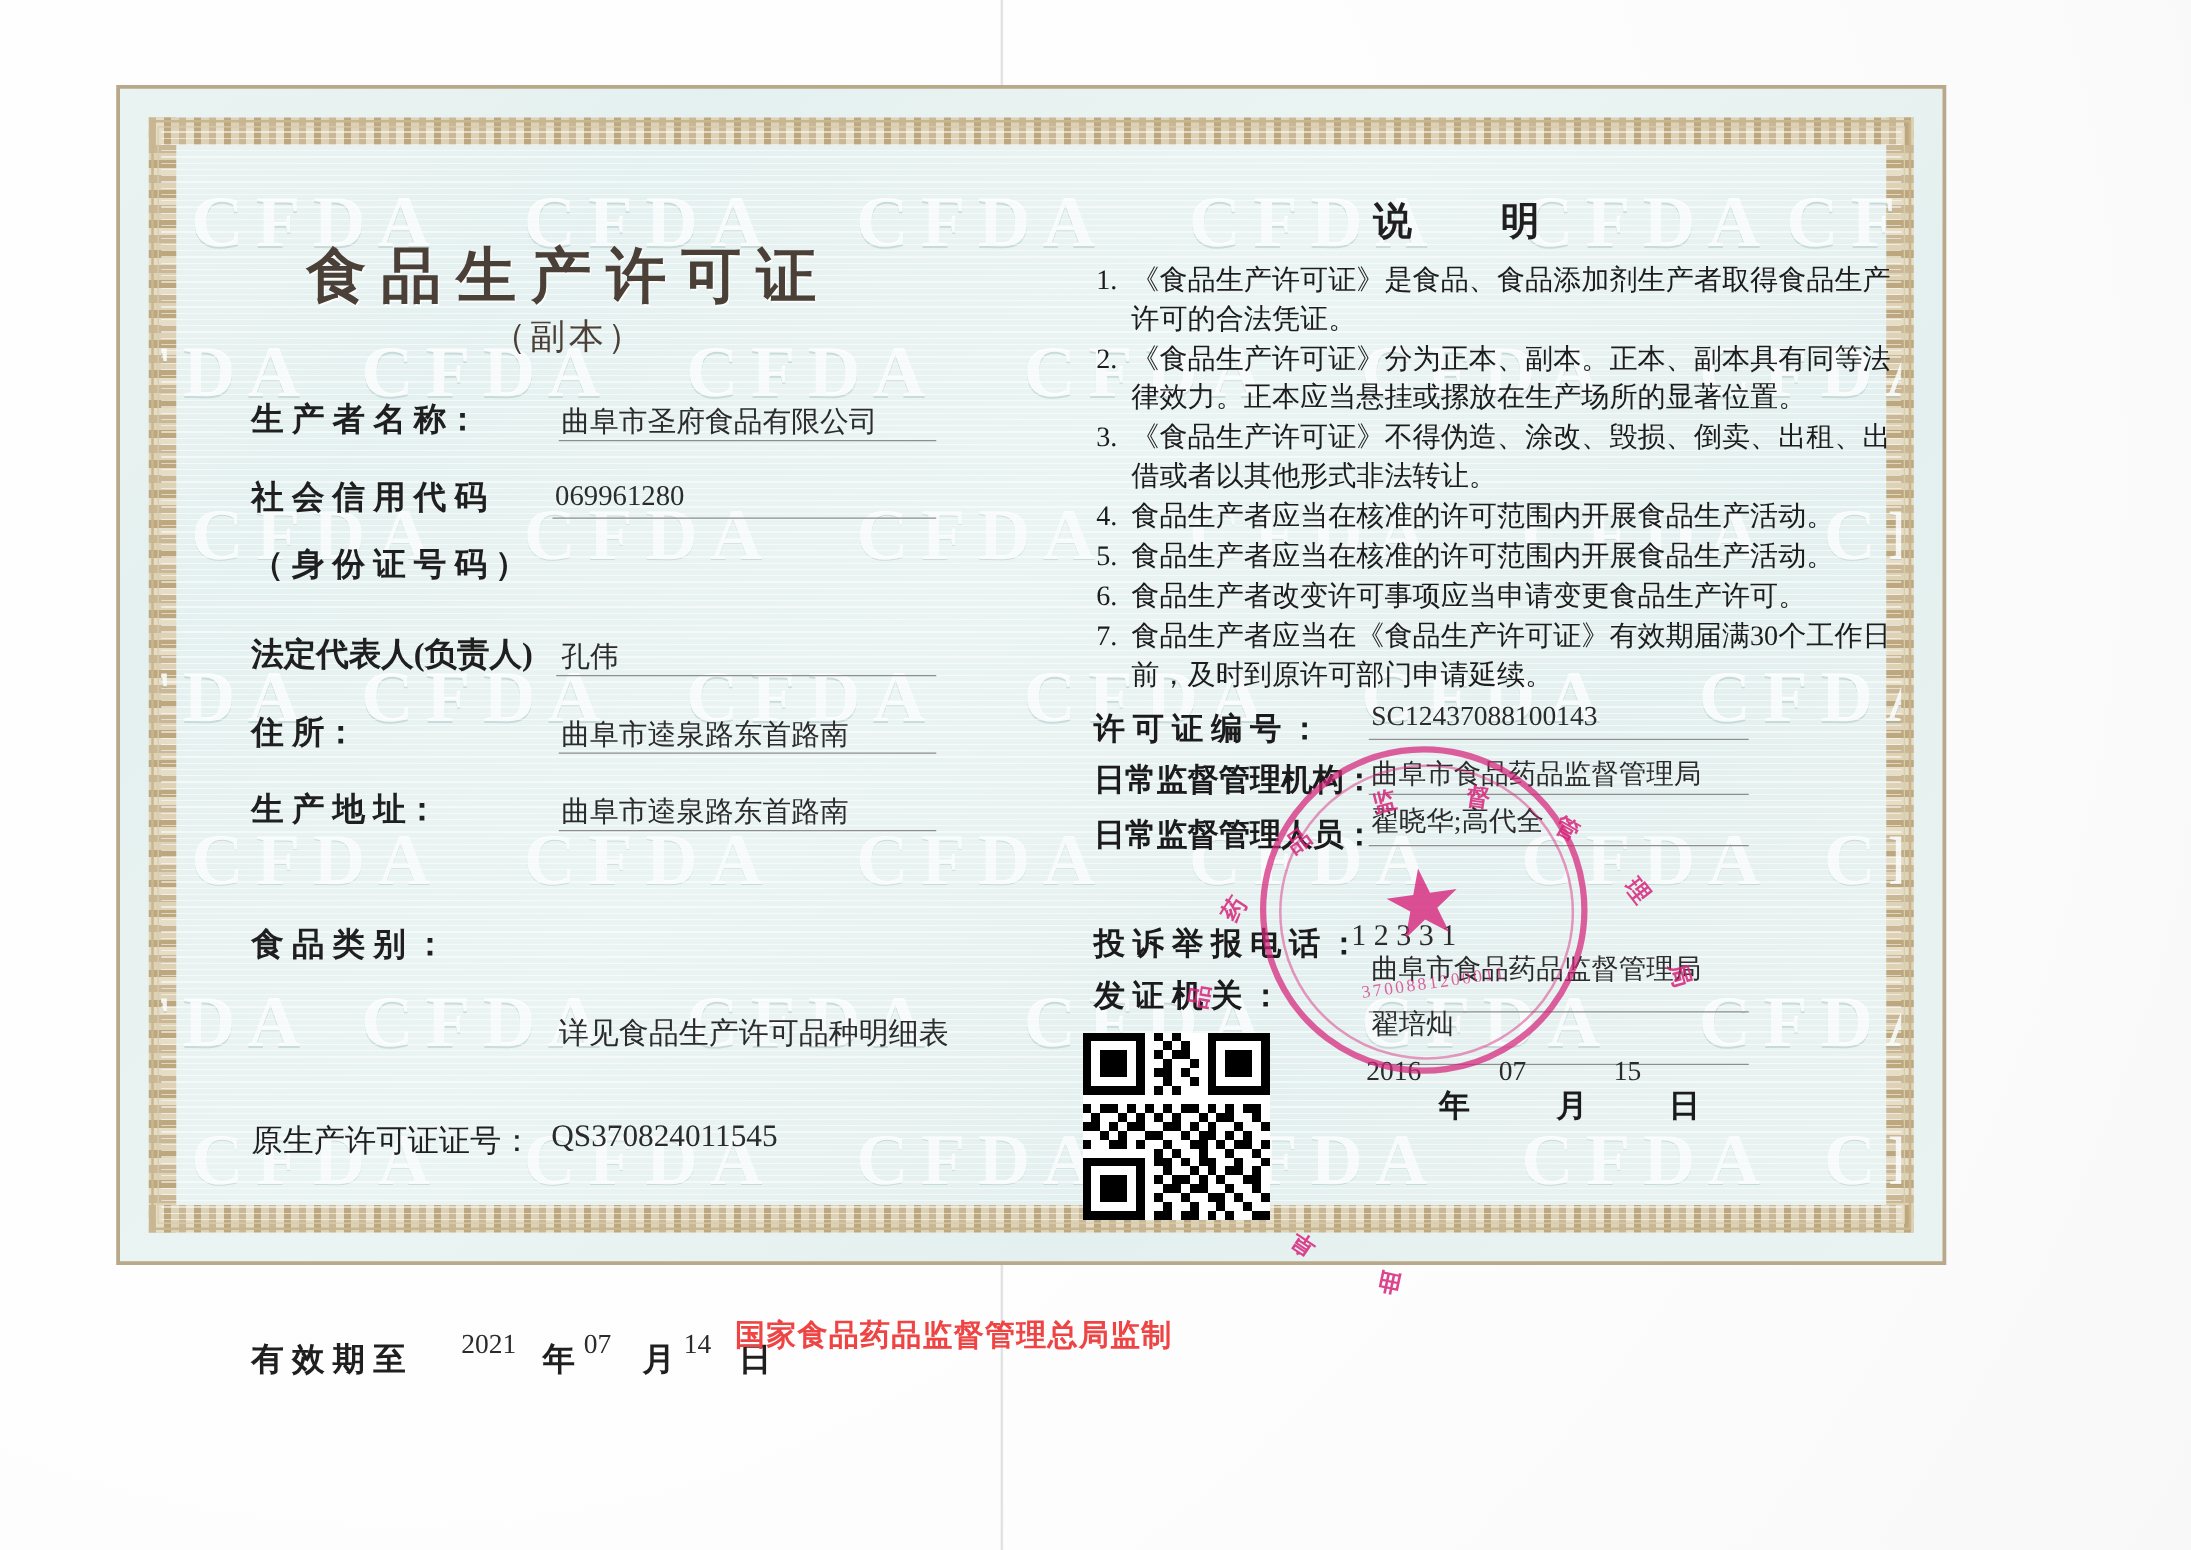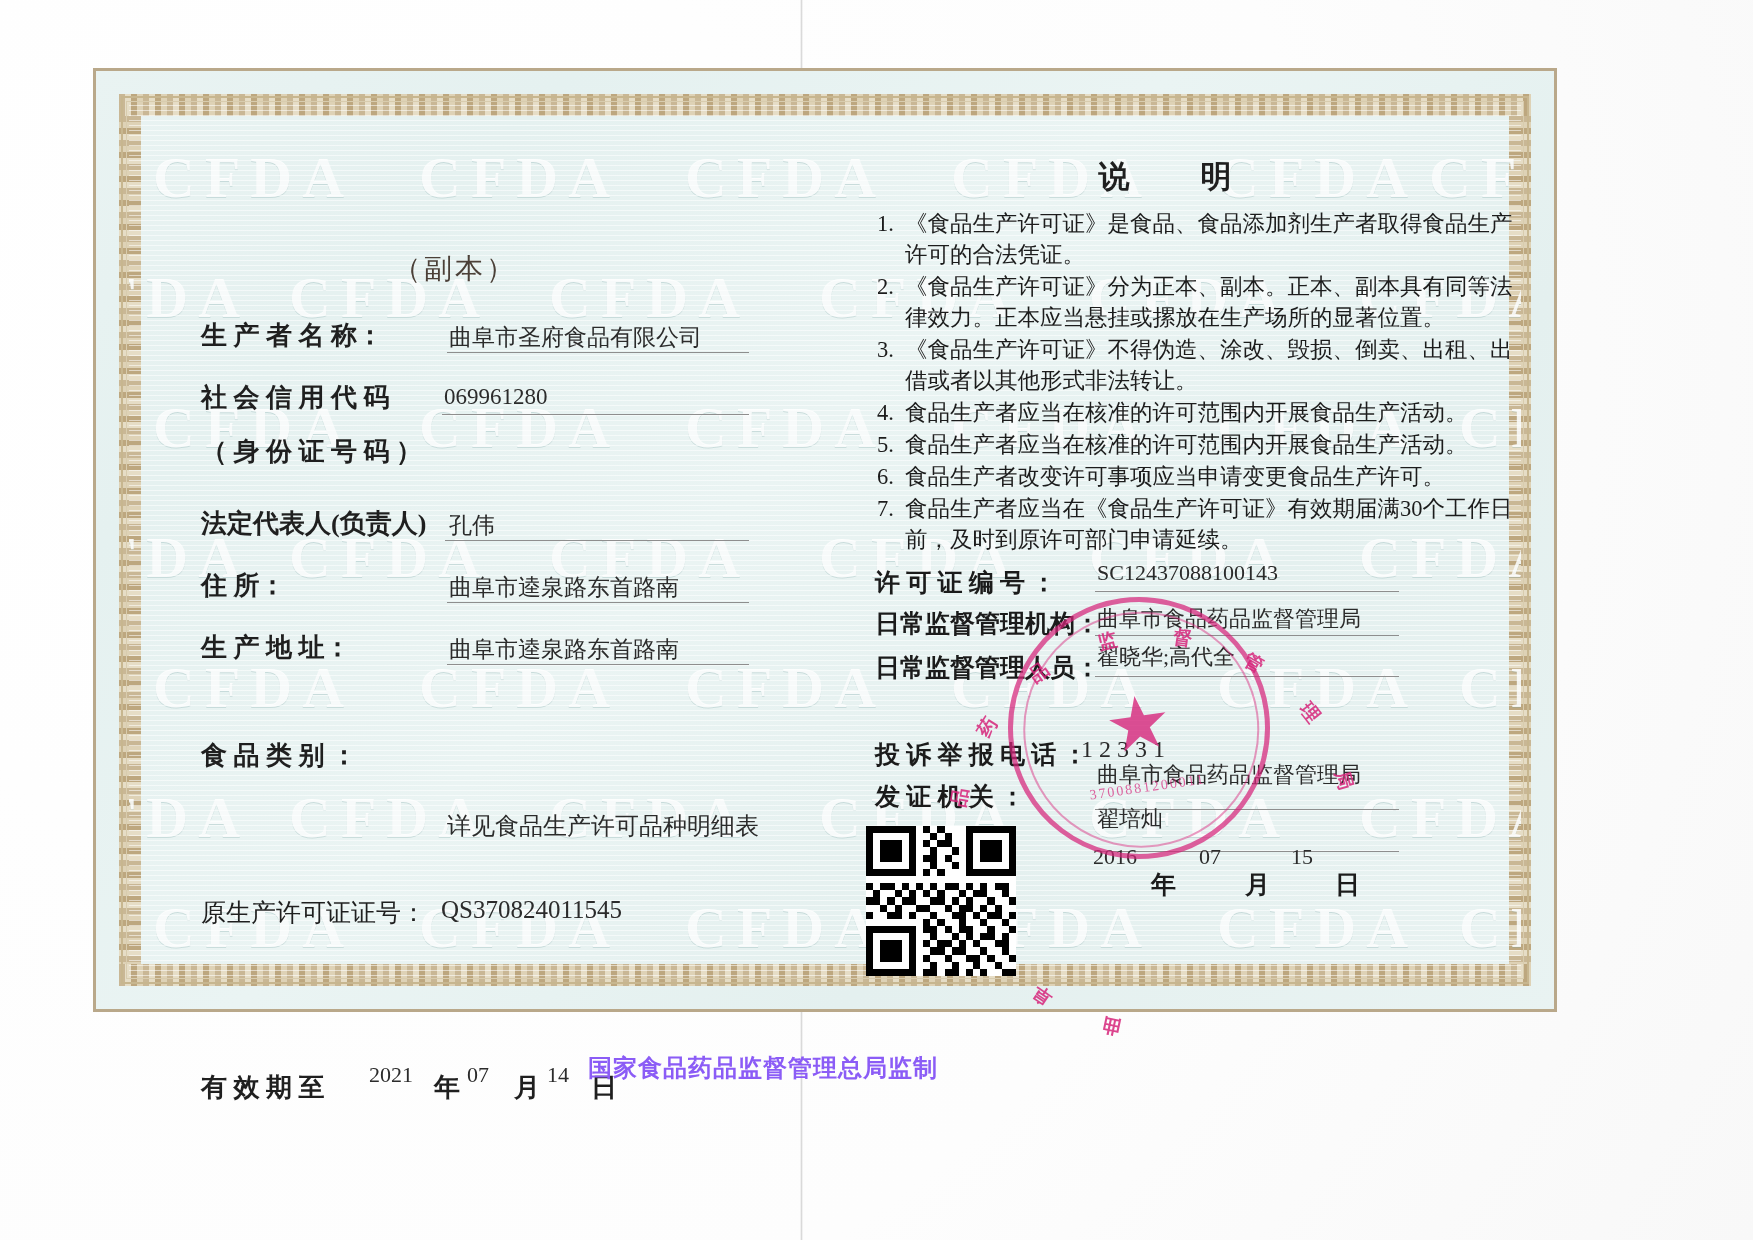--- a/index.html
+++ b/index.html
@@ -249,21 +249,21 @@
     width: 172px; height: 150px;
   }
   
   .footer {
     position: absolute;
     left: 0; top: 1052px;
     width: 1526px;
     text-align: center;
     font-size: 24px;
     font-weight: bold;
-    color: #8b5cf6;
+    color: #ef4444;
     letter-spacing: 1px;
   }
 </style>
 </head>
 <body>
 
 <div class="paper"></div>
 <div class="center-fold"></div>
 
 <div class="cert">
@@ -321,20 +321,21 @@
     <div class="wm" style="left:822px; top:790px;">CFDA</div>
     <div class="wm" style="left:1088px;top:790px;">CFDA</div>
     <div class="wm" style="left:1330px;top:790px;">CFDA</div>
   </div>
   <div class="guilloche"></div>
 
   <div class="cert-inner">
 
     <div class="left-page">
 
+      <div class="main-title">食品生产许可证</div>
       <div class="sub-title">（副本）</div>
 
       <div class="flabel" style="left:72px; top:214px;">生 产 者 名 称：</div>
       <div class="fvalue" style="left:320px; top:218px;">曲阜市圣府食品有限公司</div>
       <div class="fline" style="left:318px; top:248px; width:302px;"></div>
 
       <div class="flabel" style="left:72px; top:276px;">社 会 信 用 代 码</div>
       <div class="fvalue" style="left:315px; top:280px;">069961280</div>
       <div class="fline" style="left:313px; top:310px; width:307px;"></div>
 

